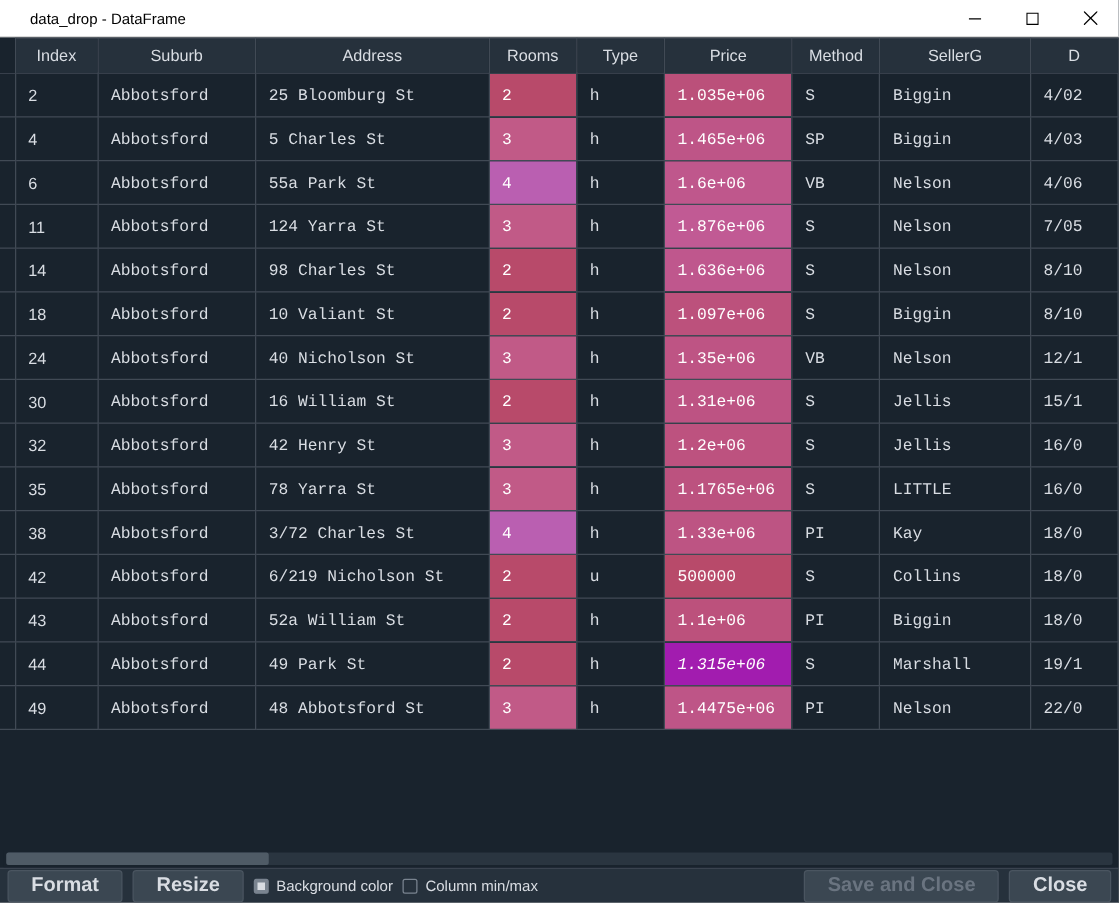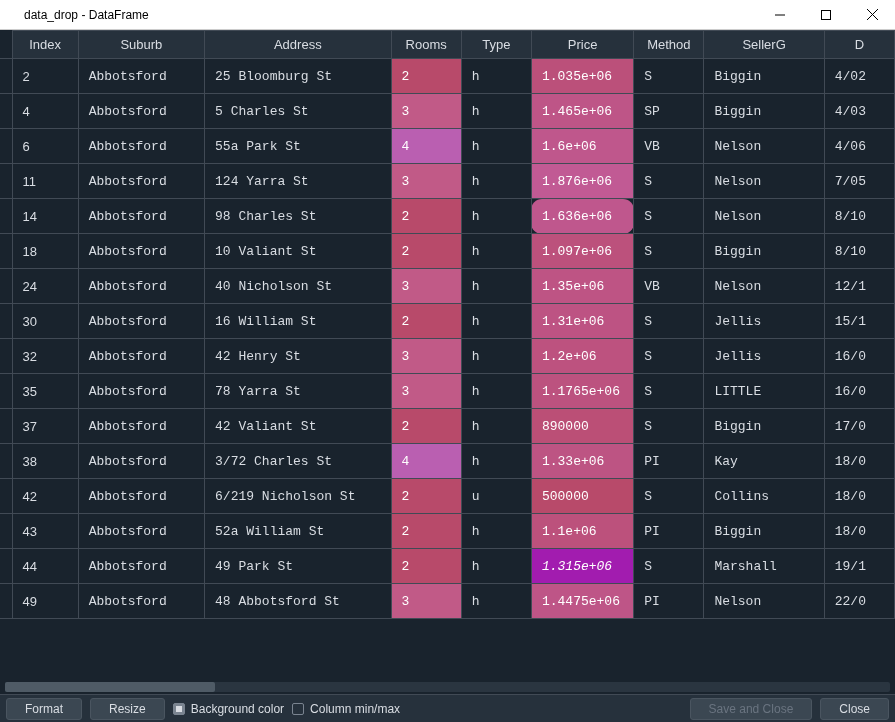--- a/index.html
+++ b/index.html
@@ -31,21 +31,21 @@
   tbody td.idx { font-family: "Segoe UI", Arial, sans-serif; color: #d9dde3; }
   tbody td.hl { color: #fff; }
   
   
   .hscroll { position: absolute; left: 3px; right: 3px; bottom: 0; height: 14px; background: #19232d; }
   .hscroll-track { position: absolute; left: 2px; right: 2px; top: 2px; bottom: 2px; background: #2a3540; border-radius: 2px; }
   .hscroll-thumb { position: absolute; left: 2px; top: 2px; bottom: 2px; width: 210px; background: #4f5b66; border-radius: 2px; }
   
   
   .footer { height: 28px; background: #26313c; display: flex; align-items: center; gap: 8px; padding: 0 6px; border-top: 1px solid #414a55; }
-  .btn { background: #3b4752; color: #d9dde3; border: 1px solid #4a5560; font-size: 12px; padding: 3px 18px; border-radius: 3px; font-family: "Segoe UI", Arial, sans-serif; }
+  .btn { background: #3b4752; color: #d9dde3; border: 1px solid #4a5560; font-size: 16px; padding: 3px 18px; border-radius: 3px; font-family: "Segoe UI", Arial, sans-serif; font-weight: bold; }
   .btn.disabled { color: #6a7480; margin-left: 19px; }
   .chk { display: flex; align-items: center; gap: 6px; font-size: 12px; color: #d9dde3; }
   .chk .box { width: 12px; height: 12px; border: 1px solid #7a8490; background: #7a8490; border-radius: 2px; position: relative; }
   .chk .box.empty { background: transparent; }
   .chk .box::after { content: ""; position: absolute; inset: 2px; background: #d9dde3; }
   .chk .box.empty::after { display:none; }
   .spacer { flex: 1; }
 </style>
 </head>
 <body>
@@ -152,21 +152,21 @@
               <td>Nelson</td>
               <td>7/05</td>
             </tr>
             <tr>
               <td class="idx" style="background: rgb(25, 35, 45); border-left: none;"></td>
               <td class="idx">14</td>
               <td>Abbotsford</td>
               <td>98 Charles St</td>
               <td class="hl" style="background: rgb(184, 74, 106);">2</td>
               <td>h</td>
-              <td class="hl" style="background: rgb(191, 87, 141); border-radius: 11px;">1.636e+06</td>
+              <td class="hl" style="background: rgb(191, 87, 141);">1.636e+06</td>
               <td>S</td>
               <td>Nelson</td>
               <td>8/10</td>
             </tr>
             <tr>
               <td class="idx" style="background: rgb(25, 35, 45); border-left: none;"></td>
               <td class="idx">18</td>
               <td>Abbotsford</td>
               <td>10 Valiant St</td>
               <td class="hl" style="background: rgb(184, 74, 106);">2</td>
@@ -216,32 +216,20 @@
               <td class="idx" style="background: rgb(25, 35, 45); border-left: none;"></td>
               <td class="idx">35</td>
               <td>Abbotsford</td>
               <td>78 Yarra St</td>
               <td class="hl" style="background: rgb(193, 90, 135);">3</td>
               <td>h</td>
               <td class="hl" style="background: rgb(188, 82, 127);">1.1765e+06</td>
               <td>S</td>
               <td>LITTLE</td>
               <td>16/0</td>
-            </tr>
-            <tr>
-              <td class="idx" style="background: rgb(25, 35, 45); border-left: none;"></td>
-              <td class="idx">37</td>
-              <td>Abbotsford</td>
-              <td>42 Valiant St</td>
-              <td class="hl" style="background: rgb(184, 74, 106);">2</td>
-              <td>h</td>
-              <td class="hl" style="background: rgb(187, 79, 118);">890000</td>
-              <td>S</td>
-              <td>Biggin</td>
-              <td>17/0</td>
             </tr>
             <tr>
               <td class="idx" style="background: rgb(25, 35, 45); border-left: none;"></td>
               <td class="idx">38</td>
               <td>Abbotsford</td>
               <td>3/72 Charles St</td>
               <td class="hl" style="background: rgb(186, 95, 177);">4</td>
               <td>h</td>
               <td class="hl" style="background: rgb(189, 84, 131);">1.33e+06</td>
               <td>PI</td>

